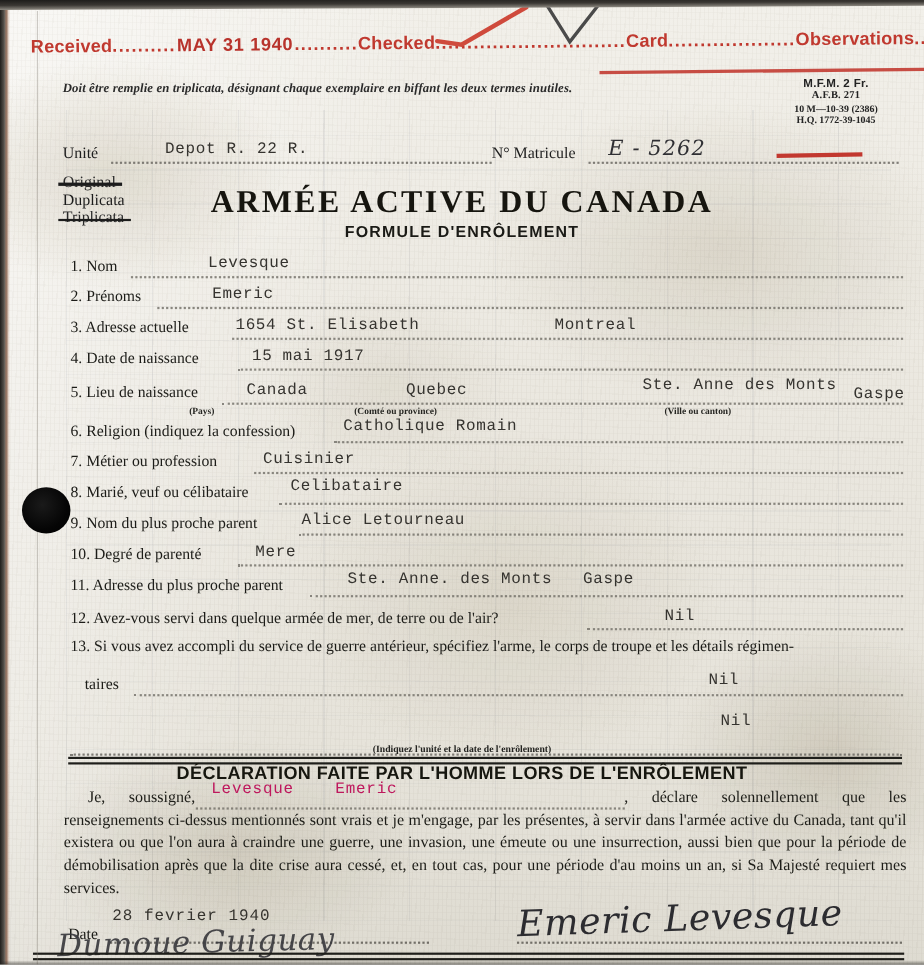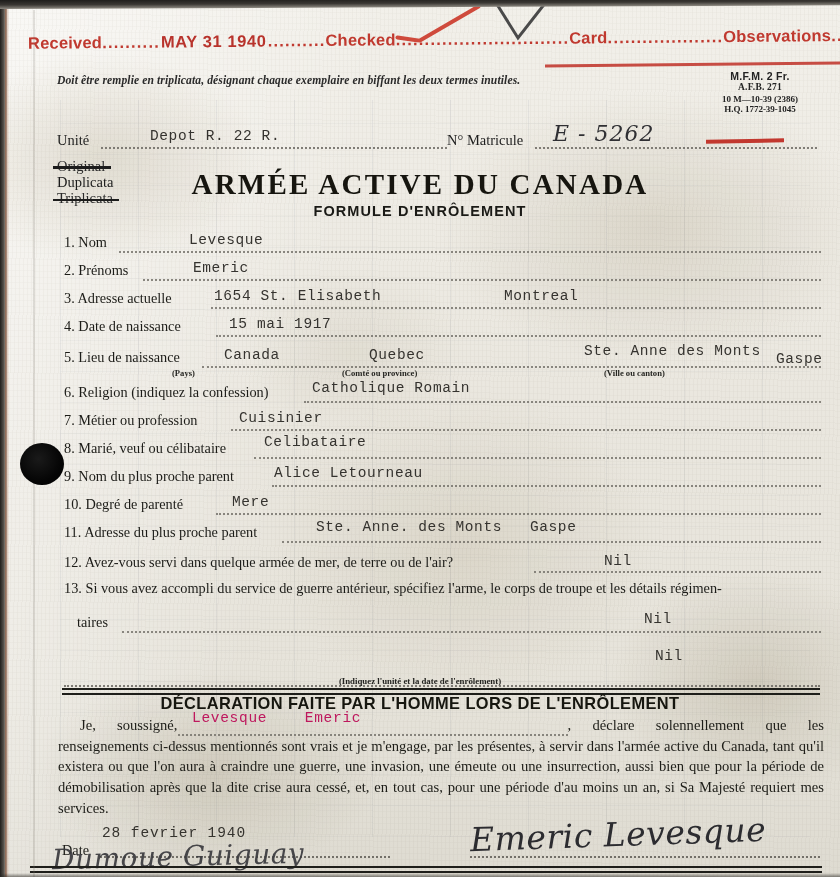--- a/index.html
+++ b/index.html
@@ -180,21 +180,21 @@
   }
   .typed {
     font-family: "Liberation Mono", monospace;
     font-size: 14.5px;
     color: #35332f;
     letter-spacing: 0.6px;
   }
   .handwritten {
     font-family: "DejaVu Serif", serif;
     font-style: italic;
-    font-size: 22px;
+    font-size: 19px;
     color: #2f2f33;
     letter-spacing: 1px;
   }
   
   .triplicate {
     position: absolute;
     left: 57px; top: 158px;
     line-height: 1.12;
     font-size: 14.5px;
   }
@@ -468,21 +468,21 @@
 
     <div class="field" style="top:343px;">
       <span class="num-label"><span>5.</span> <span>Lieu de naissance</span></span>
       <span class="rule" style="left:138px;width:619px;"></span>
       <span class="entry typed" style="left:160px;">Canada</span>
       <span class="entry typed" style="left:305px;">Quebec</span>
       <span class="entry typed" style="left:520px;bottom:10px;">Ste. Anne des Monts</span>
       <span class="entry typed" style="left:712px;bottom:2px;">Gaspe</span>
     </div>
     <span class="sublabel" style="left:172px;top:368px;">(Pays)</span>
-    <span class="sublabel" style="left:342px;top:368px;">(Comté ou province)</span>
+    <span class="sublabel" style="left:322px;top:368px;">(Comté ou province)</span>
     <span class="sublabel" style="left:604px;top:368px;">(Ville ou canton)</span>
 
     <div class="field" style="top:378px;">
       <span class="num-label"><span>6.</span> <span>Religion (indiquez la confession)</span></span>
       <span class="rule" style="left:240px;width:517px;"></span>
       <span class="entry typed" style="left:248px;bottom:8px;">Catholique Romain</span>
     </div>
 
     <div class="field" style="top:406px;">
       <span class="num-label"><span>7.</span> <span>Métier ou profession</span></span>

